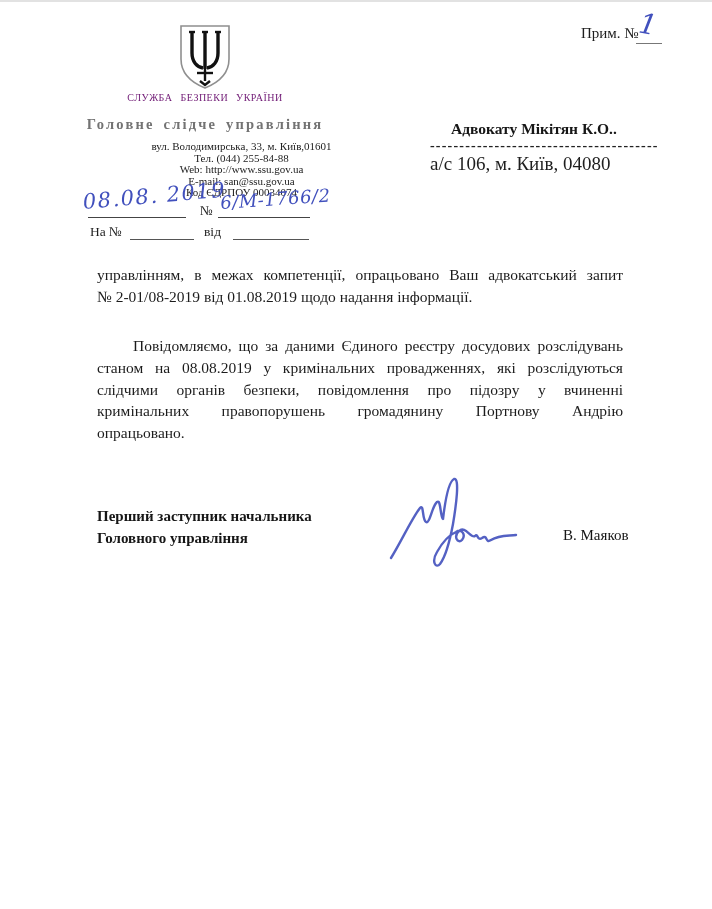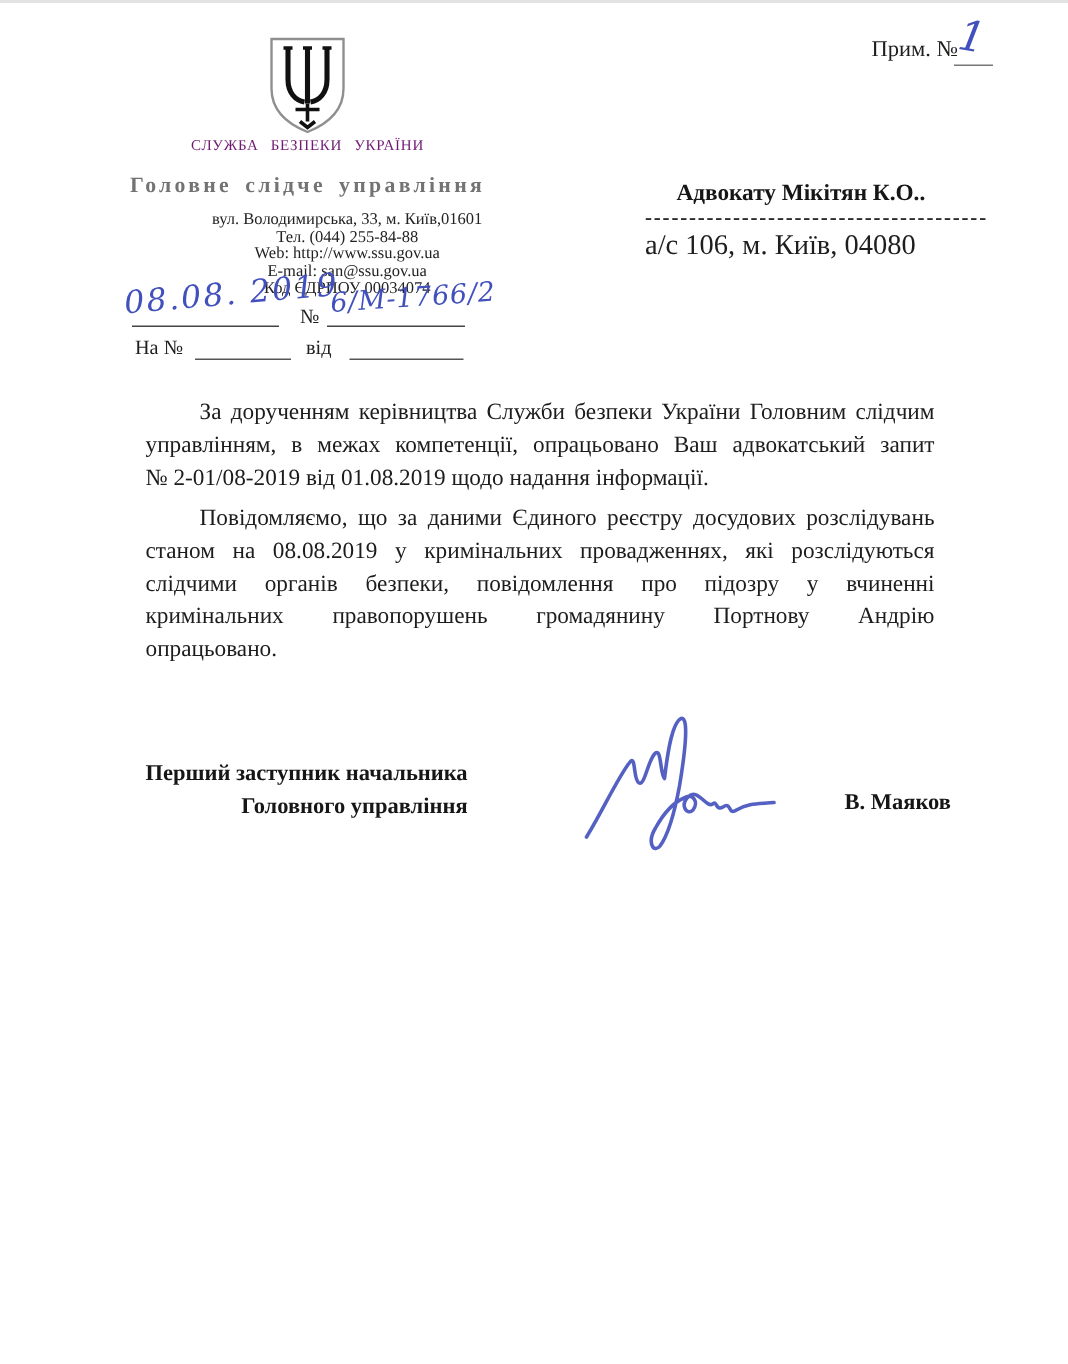--- a/index.html
+++ b/index.html
@@ -28,21 +28,21 @@
   .emblem{left:177px;top:21px;}
   .org-name{
     left:55px;top:90px;width:300px;text-align:center;
     font-size:10px;letter-spacing:0.5px;word-spacing:5px;color:#701a75;
   }
   .division-name{
     left:55px;top:114px;width:300px;text-align:center;
     font-size:14.5px;font-weight:bold;letter-spacing:2.2px;word-spacing:3px;color:#737373;
   }
   .address-block{
-    left:84px;top:139px;width:295px;text-align:center;
+    left:94px;top:139px;width:295px;text-align:center;
     font-size:11px;line-height:11.6px;color:#222;
   }
 
   
   .ref-date{
     left:84px;top:188px;
     font-family:"DejaVu Serif", serif;font-style:italic;
     font-size:21px;letter-spacing:1.5px;
     color:#4150bd;transform:rotate(-5deg);transform-origin:left bottom;
   }
@@ -71,22 +71,22 @@
 
   
   .body-text{left:97px;width:526px;font-size:15.5px;line-height:21.8px;color:#1c1c1c;}
   .p1{top:262px;}
   .p2{top:333px;}
   .jline{text-align:justify;text-align-last:justify;}
   .lline{text-align:left;font-family:Liberation Serif, serif;}
   .indent{text-indent:36px;}
 
   
-  .signer-title{left:97px;top:503px;font-size:15px;font-weight:bold;line-height:22px;color:#161616;text-align:right;}
-  .signer-name{left:563px;top:525px;font-size:15px;font-weight:bold;color:#161616;}
+  .signer-title{left:97px;top:503px;font-size:15px;font-weight:bold;line-height:22px;color:#161616;}
+  .signer-name{left:563px;top:525px;font-size:15px;font-weight:normal;color:#161616;}
   .signature-svg{left:385px;top:472px;}
 </style>
 </head>
 <body>
 
 <div class="page">
 
   <span class="abs copy-label">Прим. №</span>
   <span class="abs copy-underline"></span>
   <span class="abs copy-number">1</span>
@@ -130,21 +130,20 @@
   <span class="abs reply-label">На №</span>
   <span class="abs reply-blank-1"></span>
   <span class="abs reply-from-label">від</span>
   <span class="abs reply-blank-2"></span>
 
   <div class="abs recipient-name">Адвокату Мікітян К.О..</div>
   <div class="abs recipient-separator">----------------------------------------</div>
   <div class="abs recipient-address">а/с 106,  м. Київ, 04080</div>
 
   <div class="abs body-text p1">
-    <div class="jline indent">За дорученням керівництва Служби безпеки України Головним слідчим</div>
     <div class="jline">управлінням, в межах компетенції, опрацьовано Ваш адвокатський запит</div>
     <div class="lline">№ 2-01/08-2019 від 01.08.2019 щодо надання інформації.</div>
   </div>
 
   <div class="abs body-text p2">
     <div class="jline indent">Повідомляємо, що за даними Єдиного реєстру досудових розслідувань</div>
     <div class="jline">станом на 08.08.2019 у кримінальних провадженнях, які розслідуються</div>
     <div class="jline">слідчими органів безпеки, повідомлення про підозру у вчиненні</div>
     <div class="jline">кримінальних правопорушень громадянину Портнову Андрію</div>
     <div class="lline">опрацьовано.</div>

